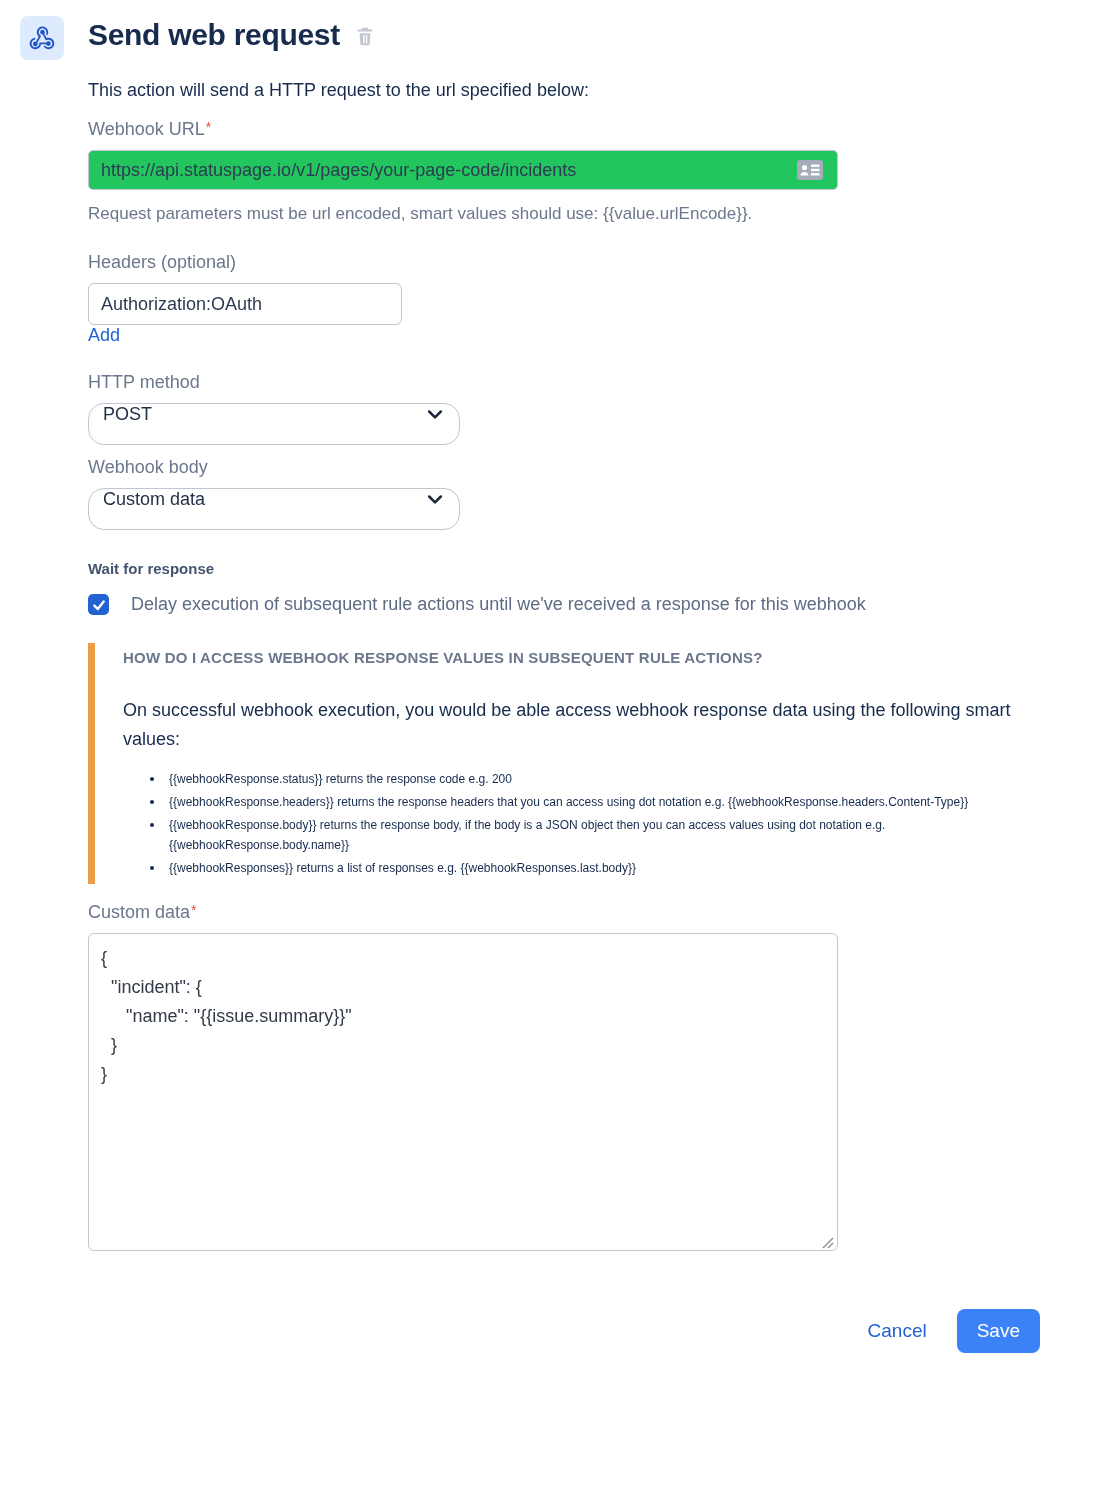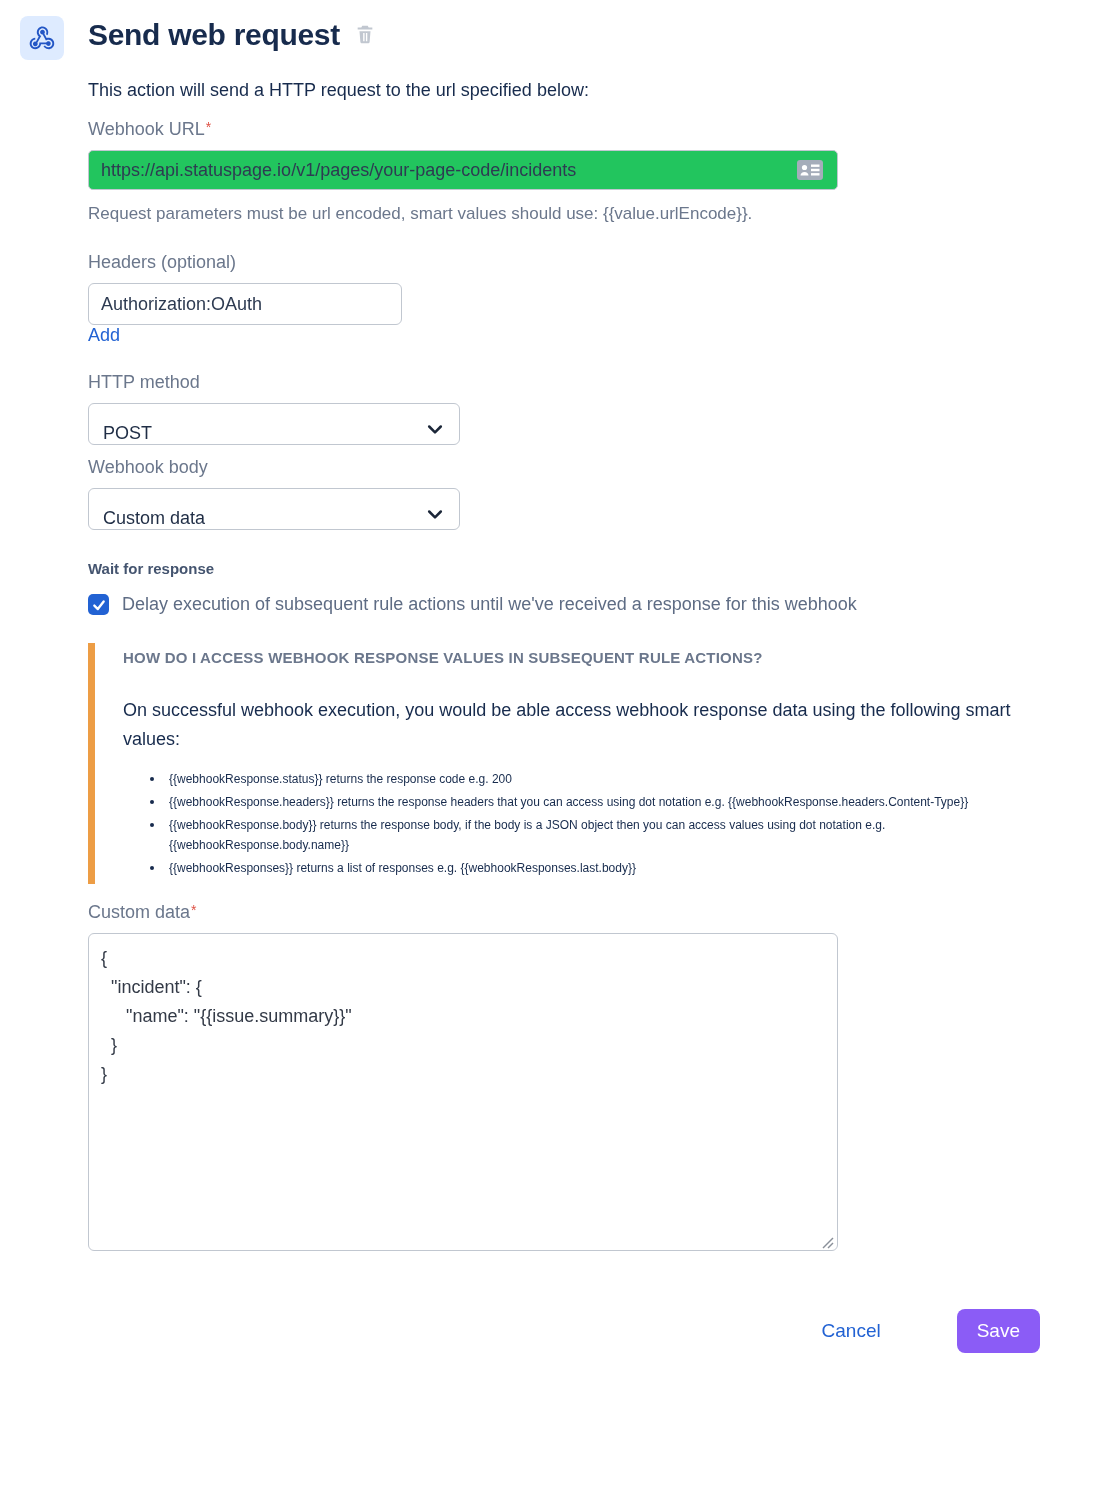--- a/index.html
+++ b/index.html
@@ -17,21 +17,21 @@
     gap: 24px;
     padding: 16px 0 0 20px;
   }
   .app-icon {
     width: 44px; height: 44px;
     background: #DEEBFF;
     border-radius: 8px;
     display: flex; align-items: center; justify-content: center;
     flex: 0 0 auto;
   }
-  .title-row { display: flex; align-items: flex-start; gap: 14px; margin-top: 2px; }
+  .title-row { display: flex; align-items: flex-end; gap: 14px; margin-top: 2px; }
   .page-title {
     font-size: 30px;
     font-weight: 700;
     color: #172B4D;
     letter-spacing: -0.3px;
   }
   .trash { margin-top: 4px; cursor: pointer; }
   .main { margin-left: 88px; width: 952px; }
   .intro { margin-top: 20px; font-size: 18px; color: #172B4D; }
   .field-label {
@@ -73,36 +73,36 @@
   .header-value {
     width: 306px; height: 44px;
     border: 3px solid #2262D3; border-radius: 8px;
     font-size: 18px; color: #2e3b52; padding: 0 10px; outline: none;
     font-family: "Liberation Sans", "DejaVu Sans", sans-serif;
   }
   .link { color: #2262D3; font-size: 18px; cursor: pointer; text-decoration: none; display: inline-block; }
   .add-link { margin-top: 0; }
   .select-box {
     width: 372px; height: 42px;
-    border: 1px solid #C1C7D0; border-radius: 6px;
-    display: flex; align-items: flex-end; justify-content: space-between;
+    border: 1px solid #C1C7D0; border-radius: 16px;
+    display: flex; align-items: flex-start; justify-content: space-between;
     padding: 0 14px;
     font-size: 18px; color: #1f2d45;
     cursor: pointer; background: #fff;
   }
   .wait-label {
     margin-top: 30px;
     font-size: 15px;
     font-weight: 700;
     color: #44546F;
   }
   .checkbox-row {
     margin-top: 14px;
     display: flex;
-    gap: 13px;
+    gap: 22px;
     align-items: flex-start;
     width: 900px;
   }
   .checkbox {
     width: 21px; height: 21px;
     background: #2262D3;
     border-radius: 5px;
     flex: 0 0 auto;
     margin-top: 3px;
     display: flex; align-items: center; justify-content: center;
@@ -164,29 +164,28 @@
     width: 952px;
     display: flex;
     justify-content: flex-end;
     align-items: center;
     gap: 30px;
     padding-bottom: 24px;
   }
   .cancel-link { font-size: 19px; }
   .save-button {
     min-width: 82px; height: 44px;
-    background: #8b5cf6;
+    background: #3b82f6;
     color: #ffffff;
     border: none;
     border-radius: 8px;
     font-size: 19px;
     font-family: "Liberation Sans", "DejaVu Sans", sans-serif;
     cursor: pointer;
     padding: 0 20px;
-    margin-left: 46px;
   }
   .caret {
     display: inline-block;
     width: 1.5px; height: 22px;
     background: #333;
     vertical-align: middle;
     margin-left: 1px;
   }
   .fake-input { display: flex; align-items: center; }
 </style>

